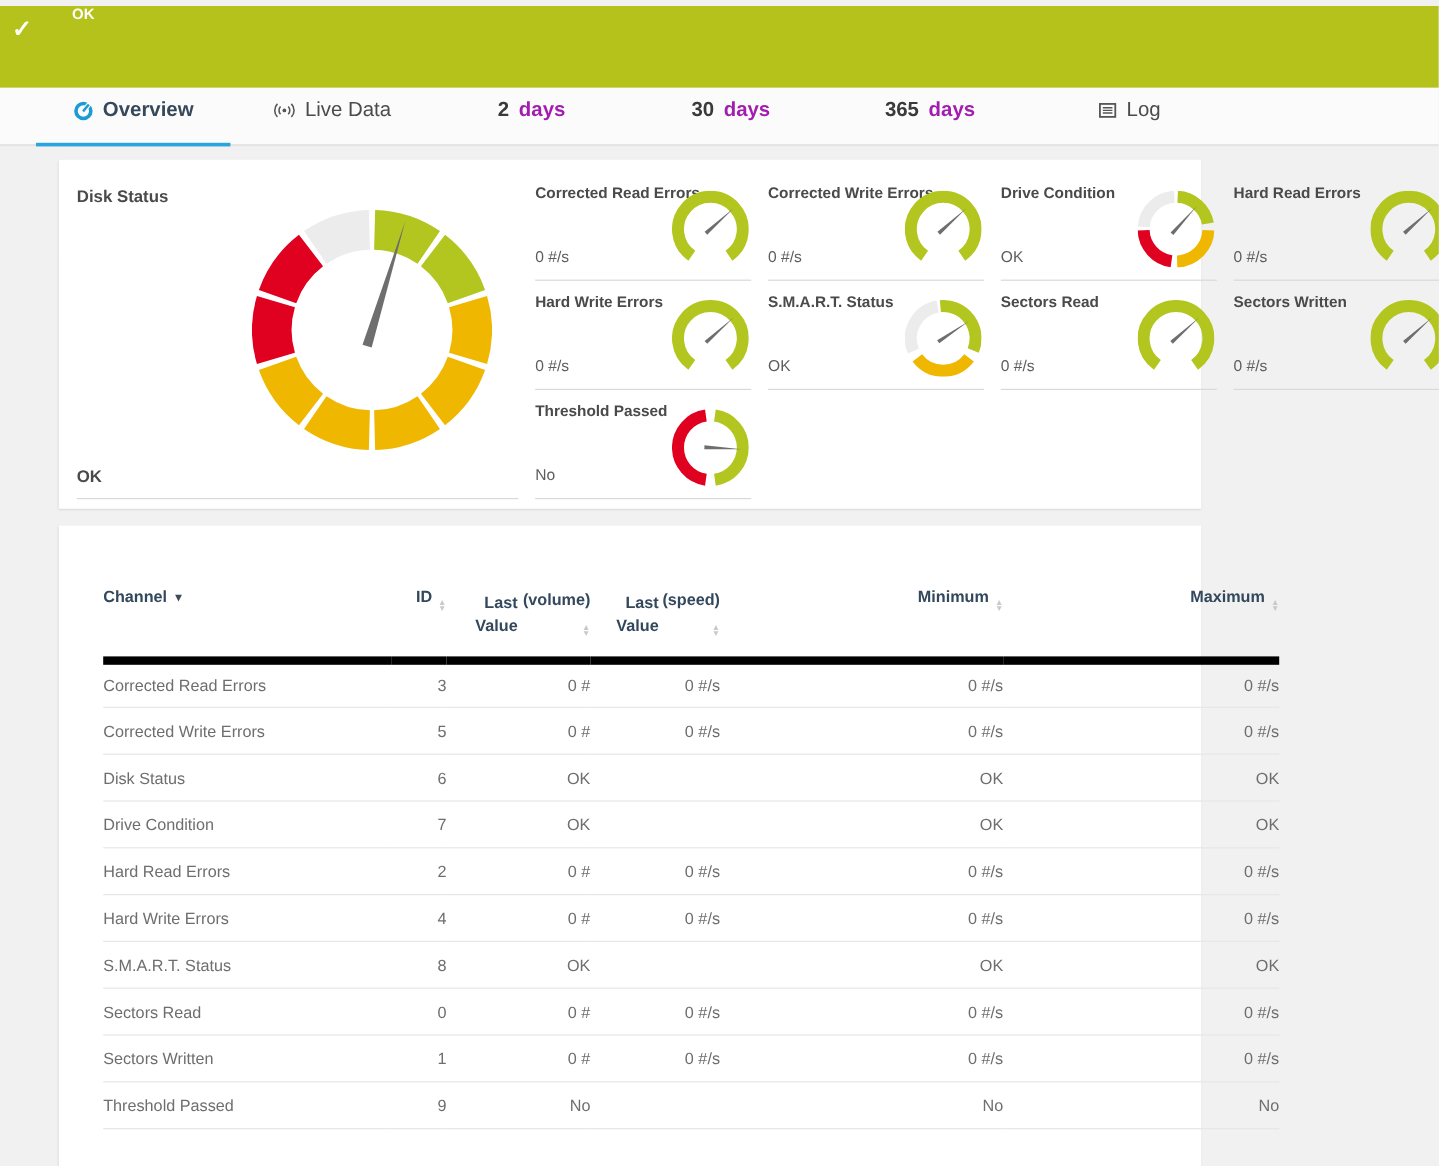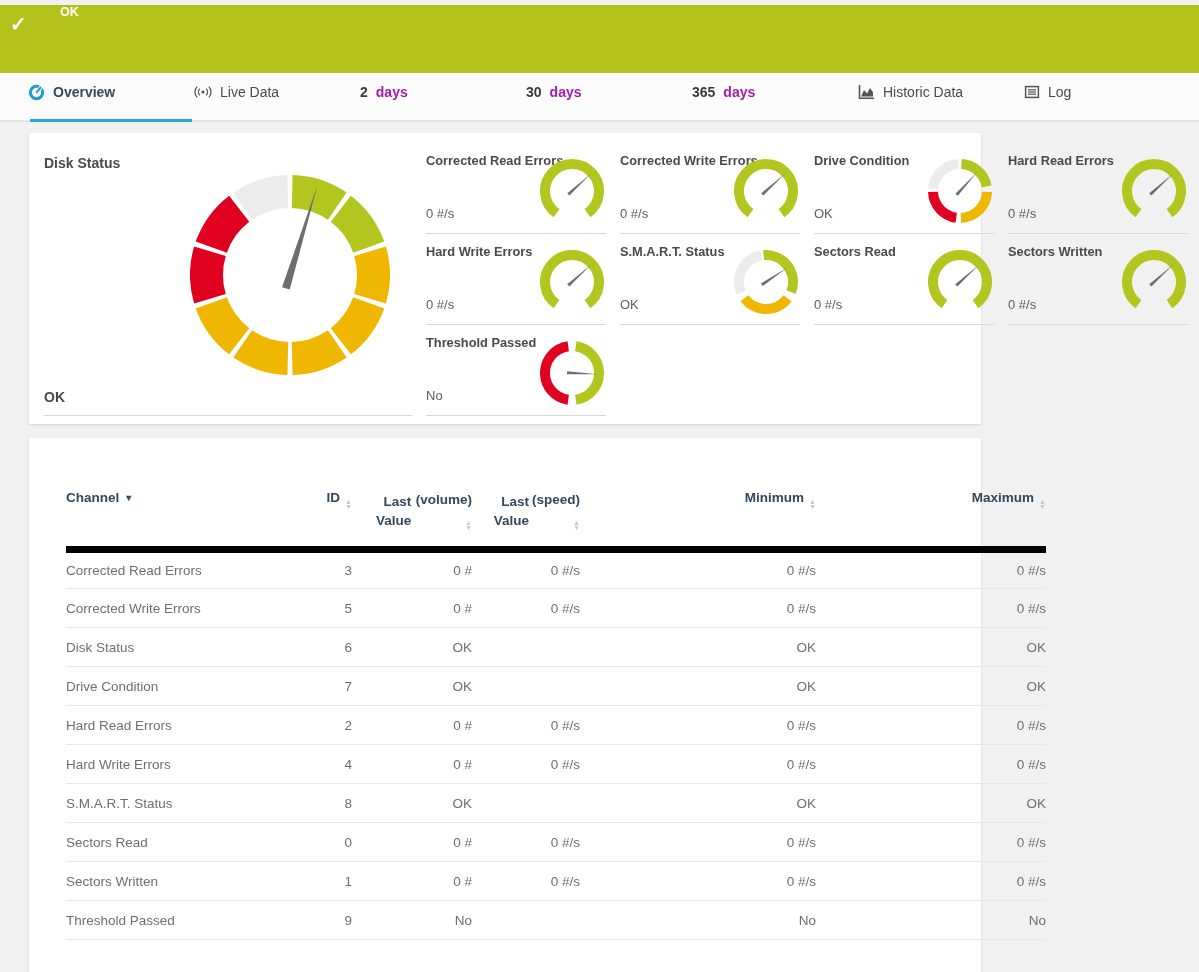--- a/index.html
+++ b/index.html
@@ -14,29 +14,29 @@
   .check{position:absolute;left:10px;top:7px;font-size:20px;font-weight:bold;color:#fff;}
   .title-line{padding:7px 0 0 38px;font-size:21px;line-height:26px;white-space:nowrap;}
   .title-line em{font-style:italic;font-weight:400;margin-right:9px;}
   .title-line strong{font-weight:bold;}
   .flag{font-size:12px;vertical-align:top;margin-left:5px;display:inline-block;}
   .stars{font-size:14px;margin-left:16px;letter-spacing:2px;vertical-align:2px;}
   .status{padding-left:60px;font-size:12.5px;font-weight:bold;margin-top:5px;}
   
   .tabs{height:49px;background:#fbfbfb;display:flex;align-items:flex-end;
         padding:0 0 0 28px;border-bottom:2px solid #e5e5e5;}
-  .tab{position:relative;flex:0 0 166px;display:flex;align-items:center;
-       gap:8px;font-size:14px;color:#4b4b4b;cursor:pointer;padding-bottom:9px;height:100%;}
+  .tab{position:relative;flex:0 0 166px;display:flex;align-items:center;justify-content:center;
+       gap:8px;font-size:17px;color:#4b4b4b;cursor:pointer;padding-bottom:9px;height:100%;}
   .tab .ticon{display:inline-flex;line-height:0;}
   .tab.active .tlabel{color:#36495a;font-weight:bold;}
   .tab.active::after{content:"";position:absolute;left:2px;right:2px;bottom:-2px;height:3px;background:var(--accent);}
   .tnum{font-weight:bold;color:#3a3a3a;}
   .tlabel.dim{color:#a21caf;font-weight:bold;}
   
-  .panel{background:#fff;margin-left:29px;width:952px;box-shadow:0 1px 2px rgba(0,0,0,.13);}
+  .panel{background:#fff;margin-left:49px;width:952px;box-shadow:0 1px 2px rgba(0,0,0,.13);}
   .gauges-panel{margin-top:11px;height:291px;}
   .table-panel{margin-top:14px;height:539px;}
   
   .ggrid{display:grid;grid-template-columns:368px repeat(4,180px);grid-template-rows:repeat(3,91px);
          column-gap:14px;padding:10px 0 0 15px;}
   .big-cell{grid-row:1 / span 3;position:relative;border-bottom:1px solid #d9d9d9;}
   .big-label{font-size:14px;font-weight:bold;color:#4a4a4a;padding-top:12px;}
   .big-gauge{position:absolute;top:32px;right:22px;line-height:0;}
   .big-value{position:absolute;left:0;bottom:10px;font-size:14px;font-weight:bold;color:#4a4a4a;}
   .mini-cell{position:relative;border-bottom:1px solid #d9d9d9;}
@@ -91,29 +91,20 @@
     <span class="tnum">2</span>
     <span class="tlabel dim">days</span>
   </div>
   <div class="tab">
     <span class="tnum">30</span>
     <span class="tlabel dim">days</span>
   </div>
   <div class="tab">
     <span class="tnum">365</span>
     <span class="tlabel dim">days</span>
-  </div>
-  <div class="tab">
-    <span class="ticon">
-      <svg width="17" height="15" viewBox="0 0 17 15">
-        <path d="M1.5 0 V13.2 H16" stroke="#555" stroke-width="1.6" fill="none"></path>
-        <path d="M3.2 11.5 L6 5 L9 8.6 L12 3 L15 7.2 V11.5 Z" fill="#555"></path>
-      </svg>
-    </span>
-    <span class="tlabel">Historic Data</span>
   </div>
   <div class="tab">
     <span class="ticon">
       <svg width="16" height="14" viewBox="0 0 16 14">
         <rect x="1.6" y="1.6" width="12.8" height="10.8" fill="none" stroke="#555" stroke-width="1.5"></rect>
         <line x1="4" y1="4.8" x2="12" y2="4.8" stroke="#555" stroke-width="1.2"></line>
         <line x1="4" y1="7" x2="12" y2="7" stroke="#555" stroke-width="1.2"></line>
         <line x1="4" y1="9.2" x2="12" y2="9.2" stroke="#555" stroke-width="1.2"></line>
       </svg>
     </span>

